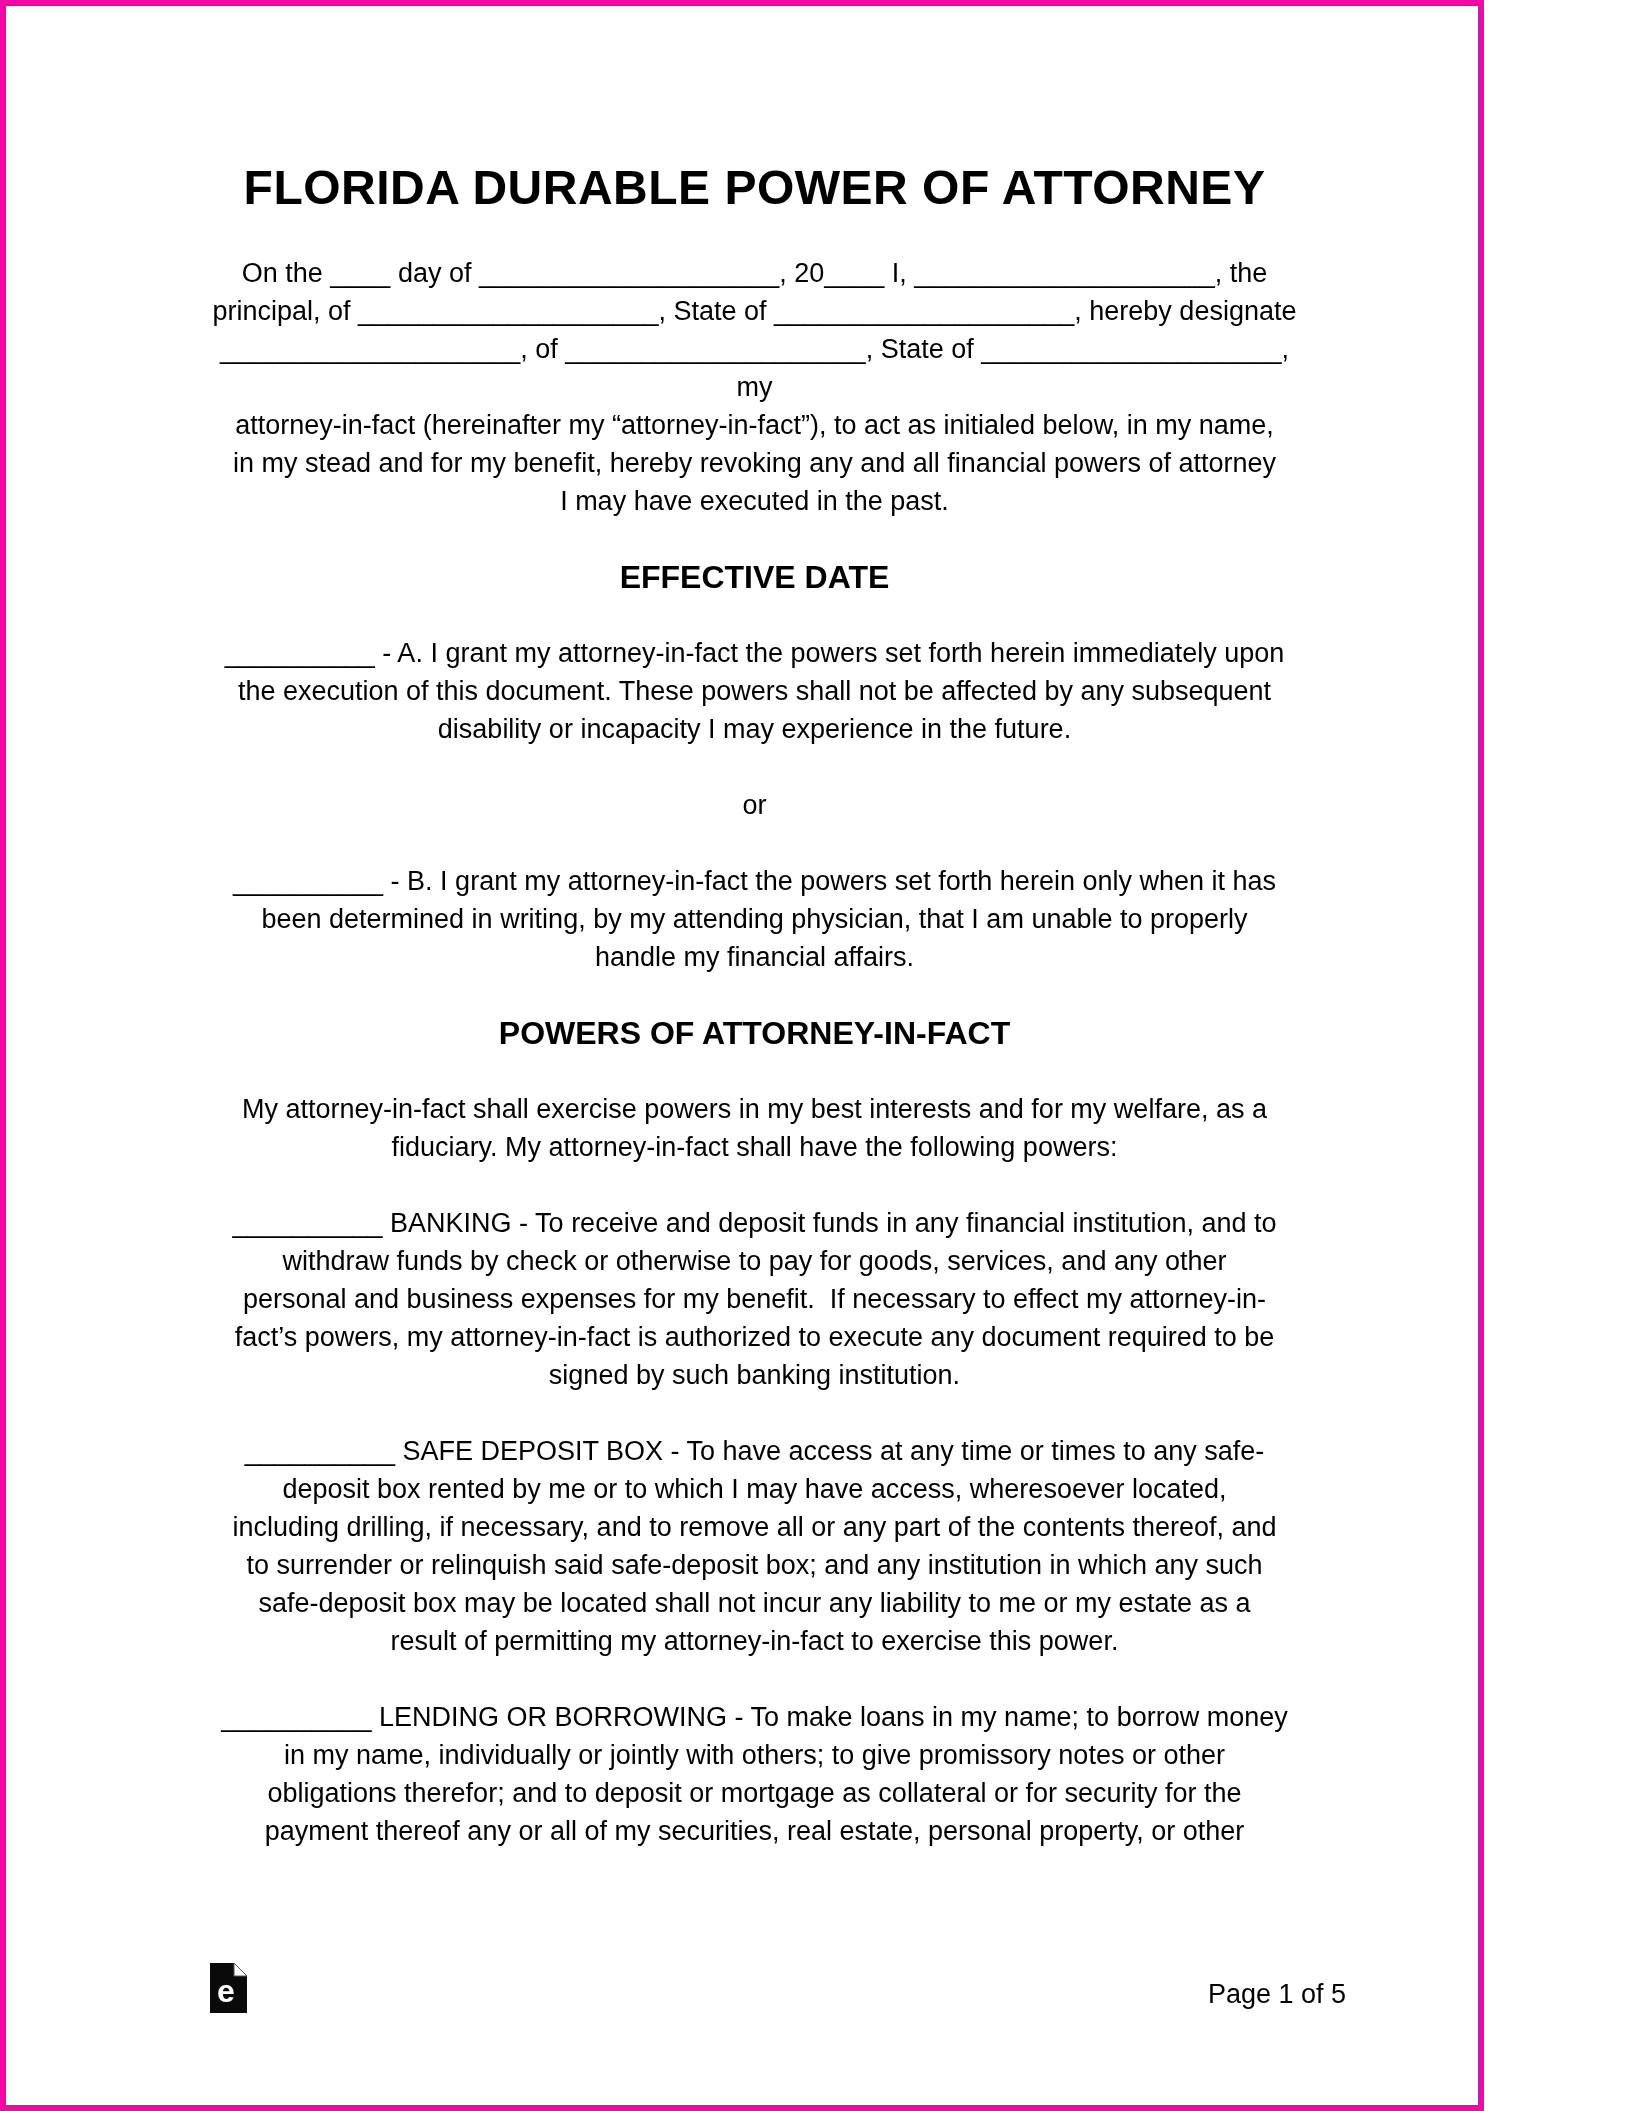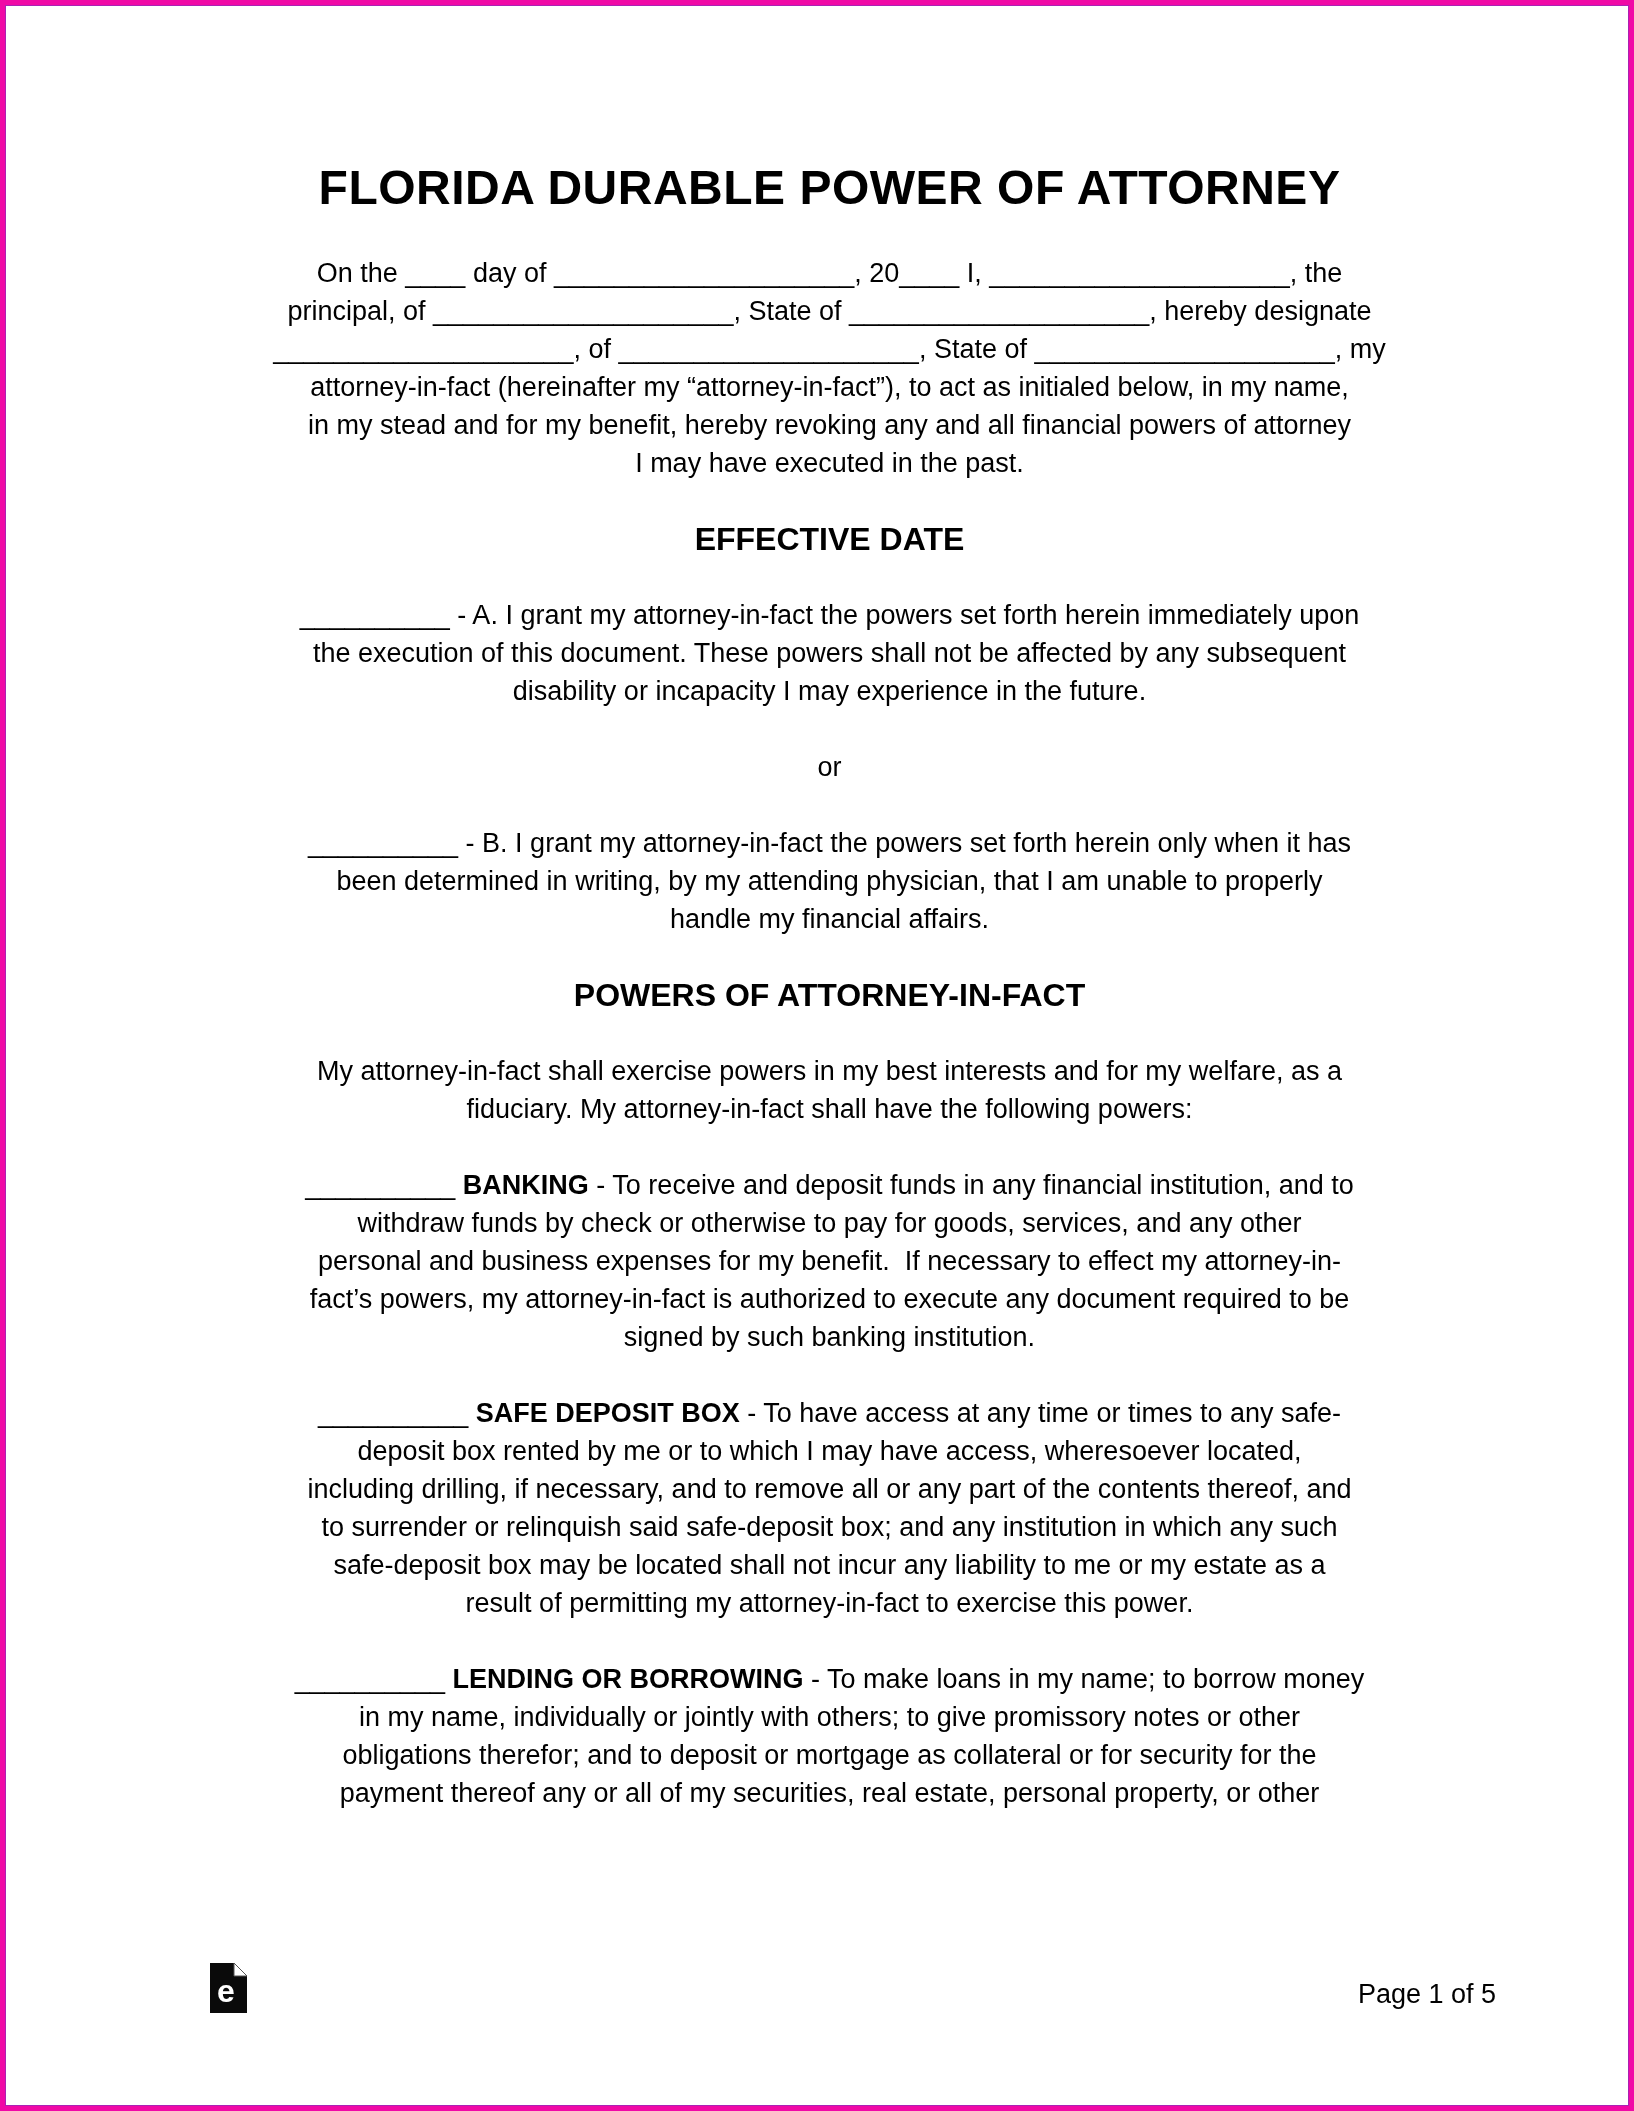--- a/index.html
+++ b/index.html
@@ -1,19 +1,19 @@
 <!DOCTYPE html>
 <html><head>
 <meta charset="utf-8">
 <title>Document</title>
 <style>
   html, body { margin: 0; padding: 0; background: #ffffff; }
   .page {
     position: relative;
-    width: 1634px;
+    width: 1484px;
     height: 2111px;
     box-sizing: border-box;
     background: #ffffff;
     border: 5px solid #f009a6;
     box-shadow: inset 0 0 0 1px #aa22b4;
     font-family: "Liberation Sans", "DejaVu Sans", sans-serif;
     color: #000000;
     overflow: hidden;
   }
   .content {
@@ -35,21 +35,21 @@
     text-align: center;
     margin: 0 0 38px 0;
   }
   p.body {
     font-size: 27px;
     line-height: 38px;
     margin: 0 0 38px 0;
     white-space: pre-wrap;
     text-align: center;
   }
-  p.body strong { font-weight: bold; }
+  p.body strong { font-weight: normal; }
   .logo {
     position: absolute;
     left: 205px;
     top: 1958px;
     width: 37px;
     height: 50px;
   }
   .page-num {
     position: absolute;
     right: 133px;

